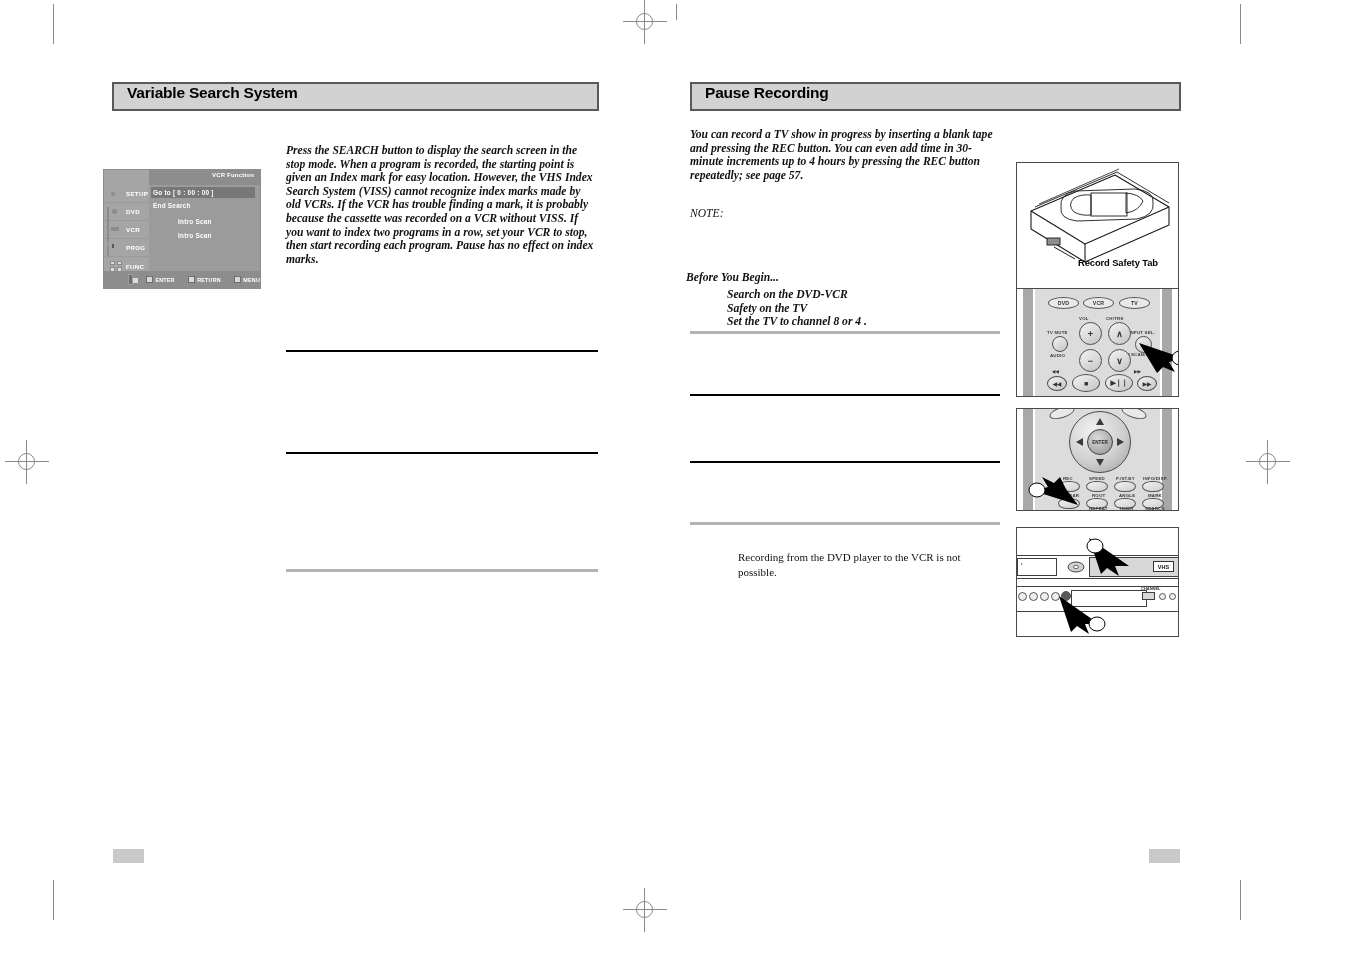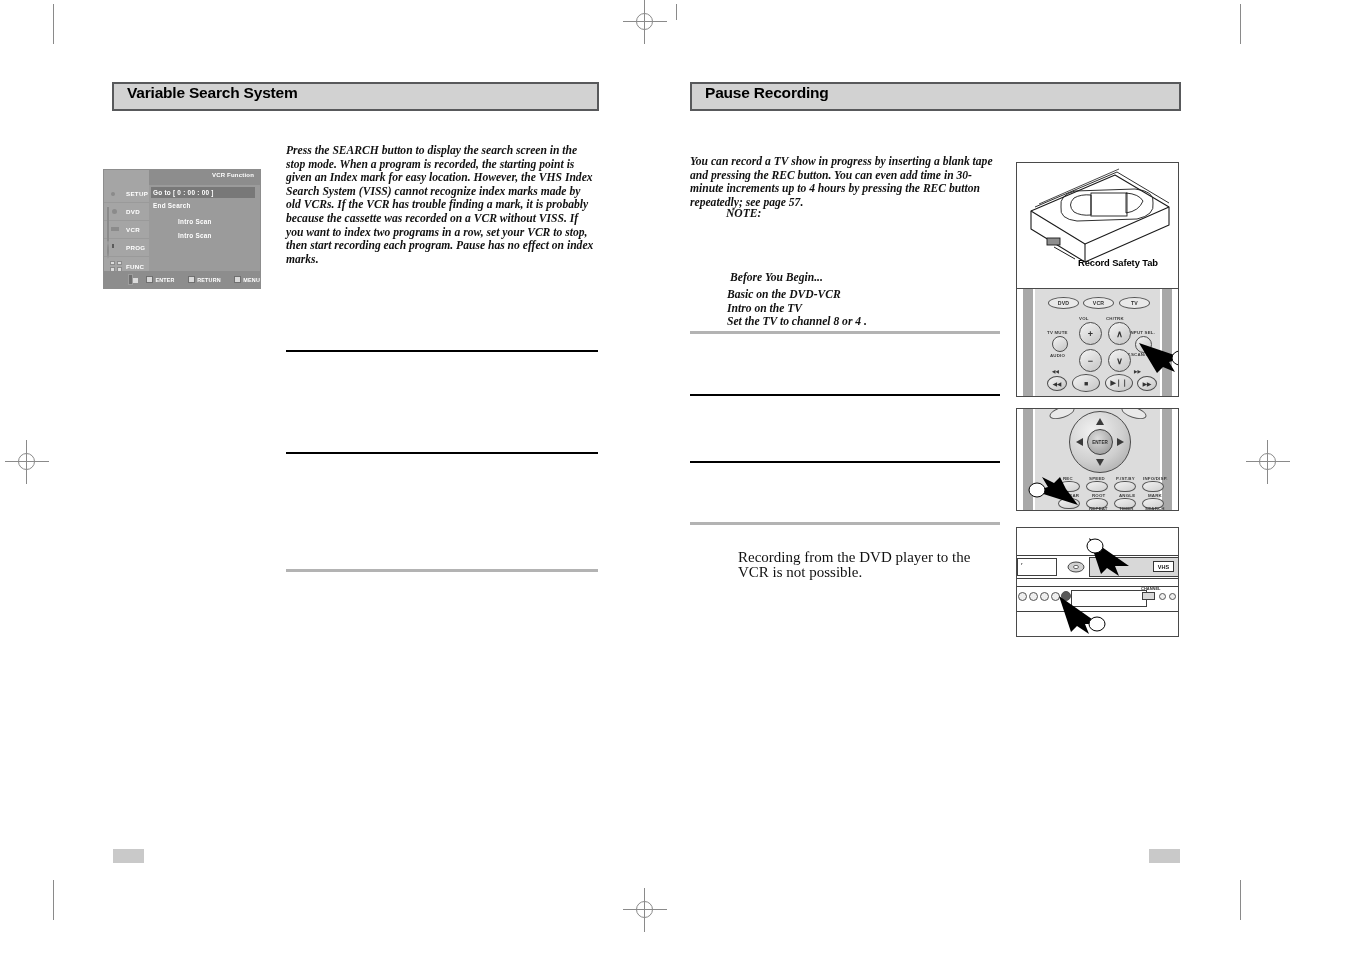--- a/index.html
+++ b/index.html
@@ -33,26 +33,26 @@
   .bodytext {
     position:absolute;
     font-family:"Liberation Serif", serif;
     font-style:italic; font-weight:bold;
     font-size:11.6px; line-height:13.6px; color:#111;
     text-align:left;
   }
   .plaintext {
     position:absolute;
     font-family:"Liberation Serif", serif;
-    font-size:15px; line-height:14.6px; color:#111;
+    font-size:11px; line-height:14.6px; color:#111;
   }
   .note-wrap { position:absolute; display:flex; }
   .note-label {
-    font-family:"Liberation Serif", serif; font-style:italic; font-weight:bold;
-    font-size:11.6px; line-height:13.6px; color:#111; width:46px; flex:0 0 46px;margin-left:36px;
+    font-family:"Liberation Serif", serif; font-style:italic; font-weight:normal;
+    font-size:11.6px; line-height:13.6px; color:#111; width:46px; flex:0 0 46px;
   }
   .note-body {
     font-family:"Liberation Serif", serif; font-style:italic; font-weight:bold;
     font-size:11.6px; line-height:13.6px; color:#111; flex:1;
   }
   .begin-list { margin-top:0; }
   .begin-list div { white-space:nowrap; }
 
   
   .rule-black { position:absolute; height:2px; background:#000; }
@@ -308,31 +308,31 @@
 <div class="rule-gray" style="left:286px; top:569px; width:312px;"></div>
 
 <div class="pagetab" style="left:113px; top:849px;">
   <span></span>
 </div>
 
 <div class="titlebar" style="left:690px; top:82px; width:491px;">
   <div class="t">Pause Recording</div>
 </div>
 
-<div class="bodytext" style="left:690px; top:155px; width:310px;">You can record a TV show in progress by inserting a blank tape and pressing the REC button. You can even add time in 30-minute increments up to 4 hours by pressing the REC button repeatedly; see page 57.</div>
+<div class="bodytext" style="left:690px; top:128px; width:310px;">You can record a TV show in progress by inserting a blank tape and pressing the REC button. You can even add time in 30-minute increments up to 4 hours by pressing the REC button repeatedly; see page 57.</div>
 
 <div class="note-wrap" style="left:690px; top:207px; width:312px;">
   <div class="note-label">NOTE:</div>
 </div>
 
-<div class="bodytext" style="left:730px; top:271px; width:312px;">Before You Begin...</div>
+<div class="bodytext" style="left:686px; top:271px; width:312px;">Before You Begin...</div>
 
 <div class="bodytext begin-list" style="left:727px; top:288px; width:290px;">
-  <div>Basic on the DVD-VCR</div>
-  <div>Intro on the TV</div>
+  <div>Search on the DVD-VCR</div>
+  <div>Safety on the TV</div>
   <div>Set the TV to channel 8 or 4 .</div>
 </div>
 
 <div class="rule-gray" style="left:690px; top:331px; width:310px;"></div>
 <div class="rule-black" style="left:690px; top:394px; width:310px;"></div>
 <div class="rule-black" style="left:690px; top:461px; width:310px;"></div>
 <div class="rule-gray" style="left:690px; top:522px; width:310px;"></div>
 
 <div class="plaintext" style="left:738px; top:550px; width:240px;">Recording from the DVD player to the VCR is not possible.</div>
 

